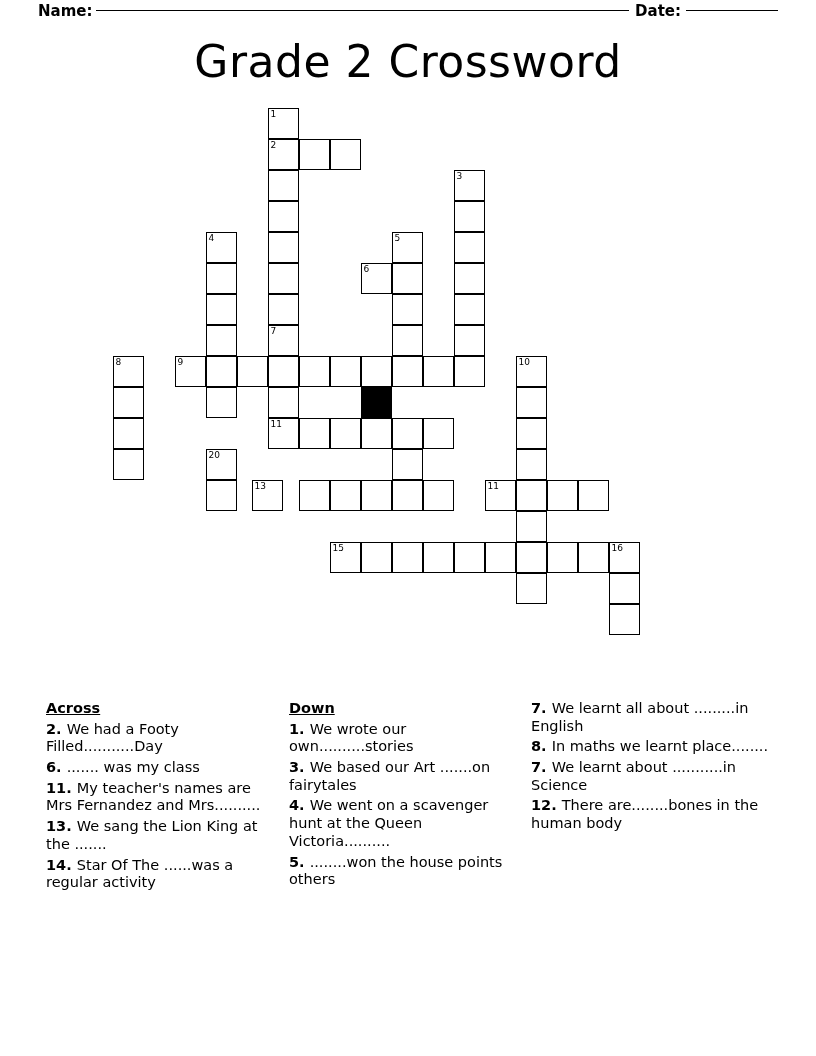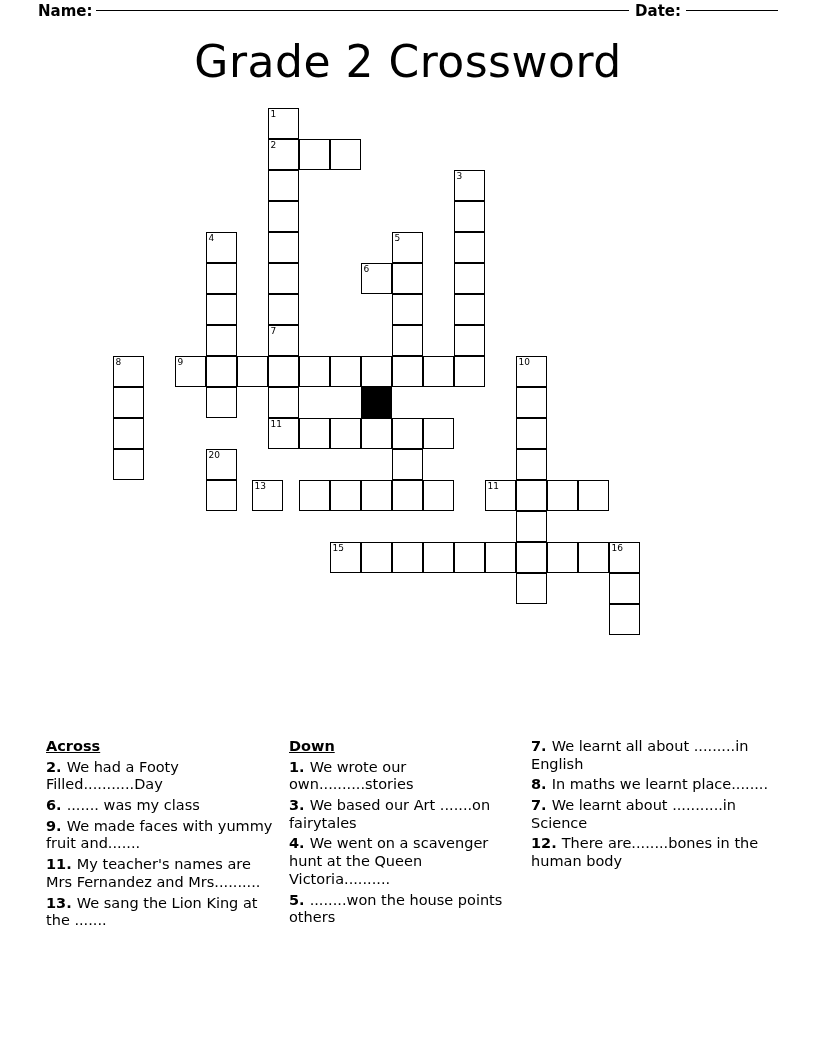--- a/index.html
+++ b/index.html
@@ -74,21 +74,21 @@
     top: 0px;
     left: 1.5px;
     font-size: 9px;
     line-height: 10px;
     font-family: "DejaVu Sans", sans-serif;
   }
 
   
   #clues {
     position: absolute;
-    top: 738px;
+    top: 700px;
     left: 46px;
     width: 730px;
     height: 290px;
   }
   .clue-col {
     position: absolute;
     top: 0;
     font-size: 14.5px;
     line-height: 1.22;
   }
@@ -232,23 +232,23 @@
     <div class="cell" style="left: 516px; top: 465px;"></div>
     <div class="cell" style="left: 609px; top: 465px;"></div>
     <div class="cell" style="left: 609px; top: 496px;"></div>
   </div>
 
 <div id="clues">
   <div class="clue-col col1">
       <span class="sec-head">Across</span>
       <span class="clue"><span class="cn">2. </span><span>We had a Footy Filled...........Day</span></span>
       <span class="clue"><span class="cn">6. </span><span>....... was my class</span></span>
-      <span class="clue"><span class="cn">9. </span><span>We made faces with yummy fruit and.......</span></span>
       <span class="clue"><span class="cn">11. </span><span>My teacher's names are Mrs Fernandez and Mrs..........</span></span>
       <span class="clue"><span class="cn">13. </span><span>We sang the Lion King at the .......</span></span>
+      <span class="clue"><span class="cn">14. </span><span>Star Of The ......was a regular activity</span></span>
     </div>
   <div class="clue-col col2">
       <span class="sec-head">Down</span>
       <span class="clue"><span class="cn">1. </span><span>We wrote our own..........stories</span></span>
       <span class="clue"><span class="cn">3. </span><span>We based our Art .......on fairytales</span></span>
       <span class="clue"><span class="cn">4. </span><span>We went on a scavenger hunt at the Queen Victoria..........</span></span>
       <span class="clue"><span class="cn">5. </span><span>........won the house points others</span></span>
     </div>
   <div class="clue-col col3">
       <span class="clue"><span class="cn">7. </span><span>We learnt all about .........in English</span></span>

